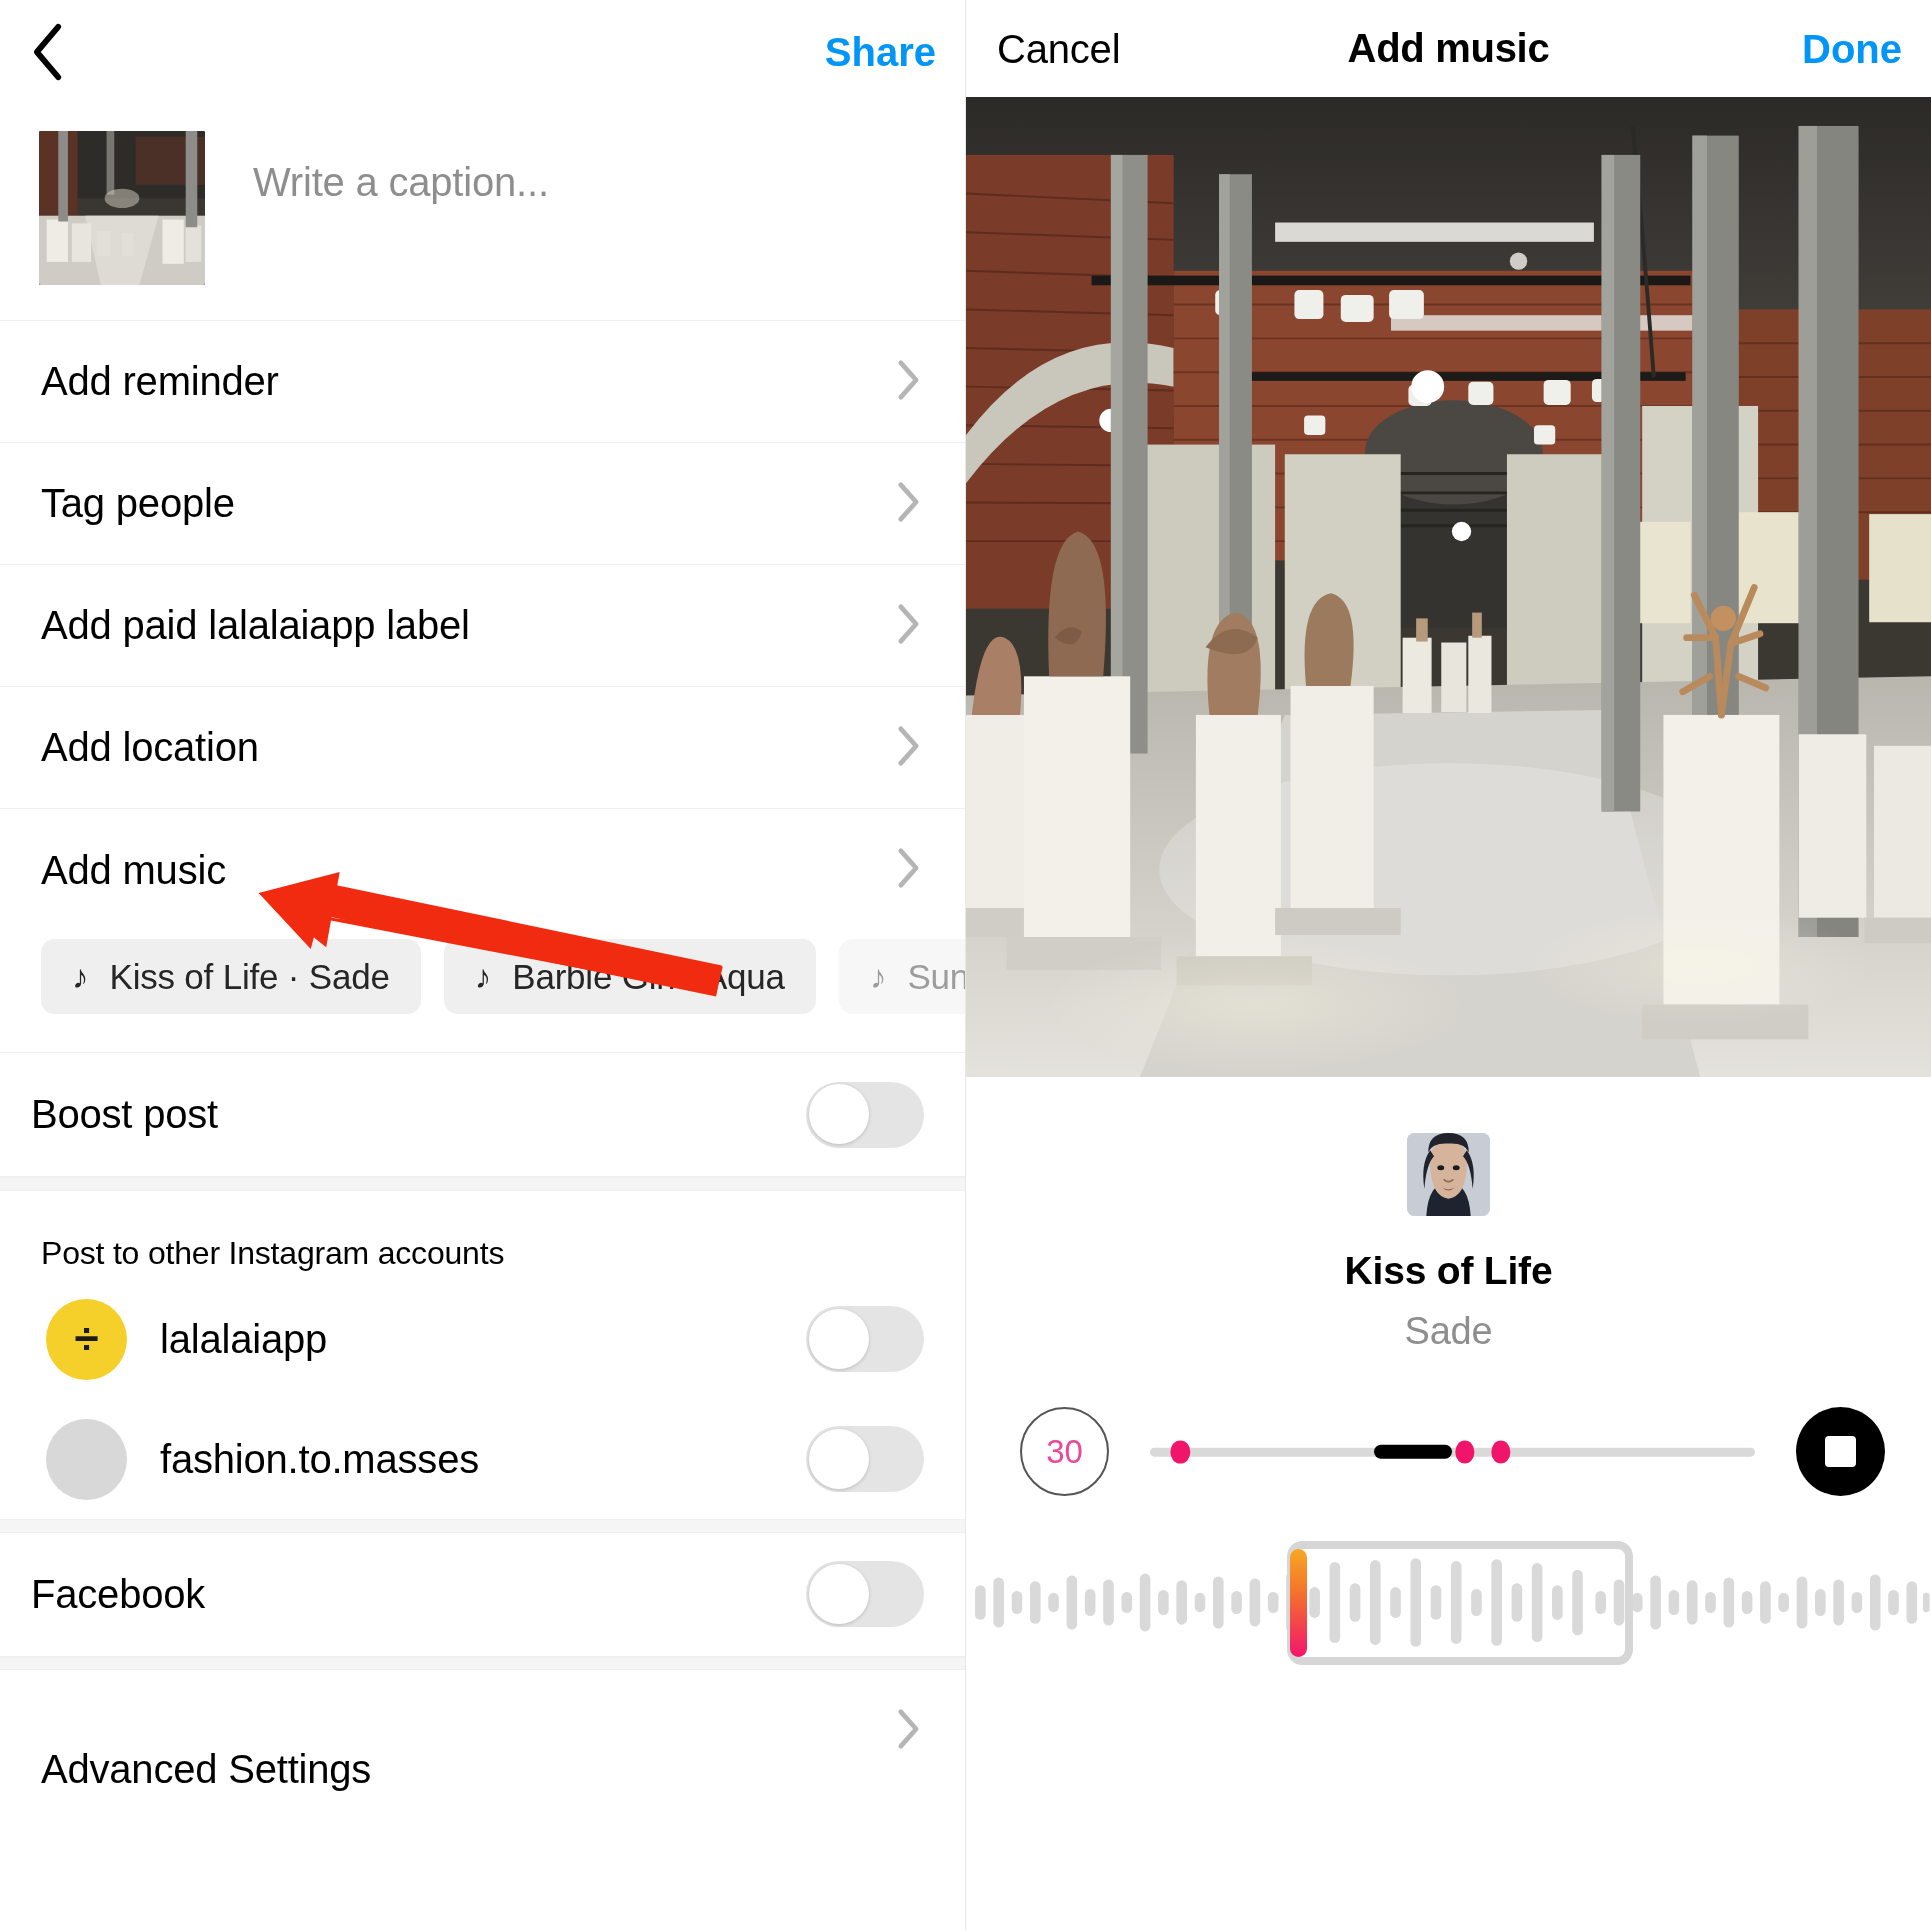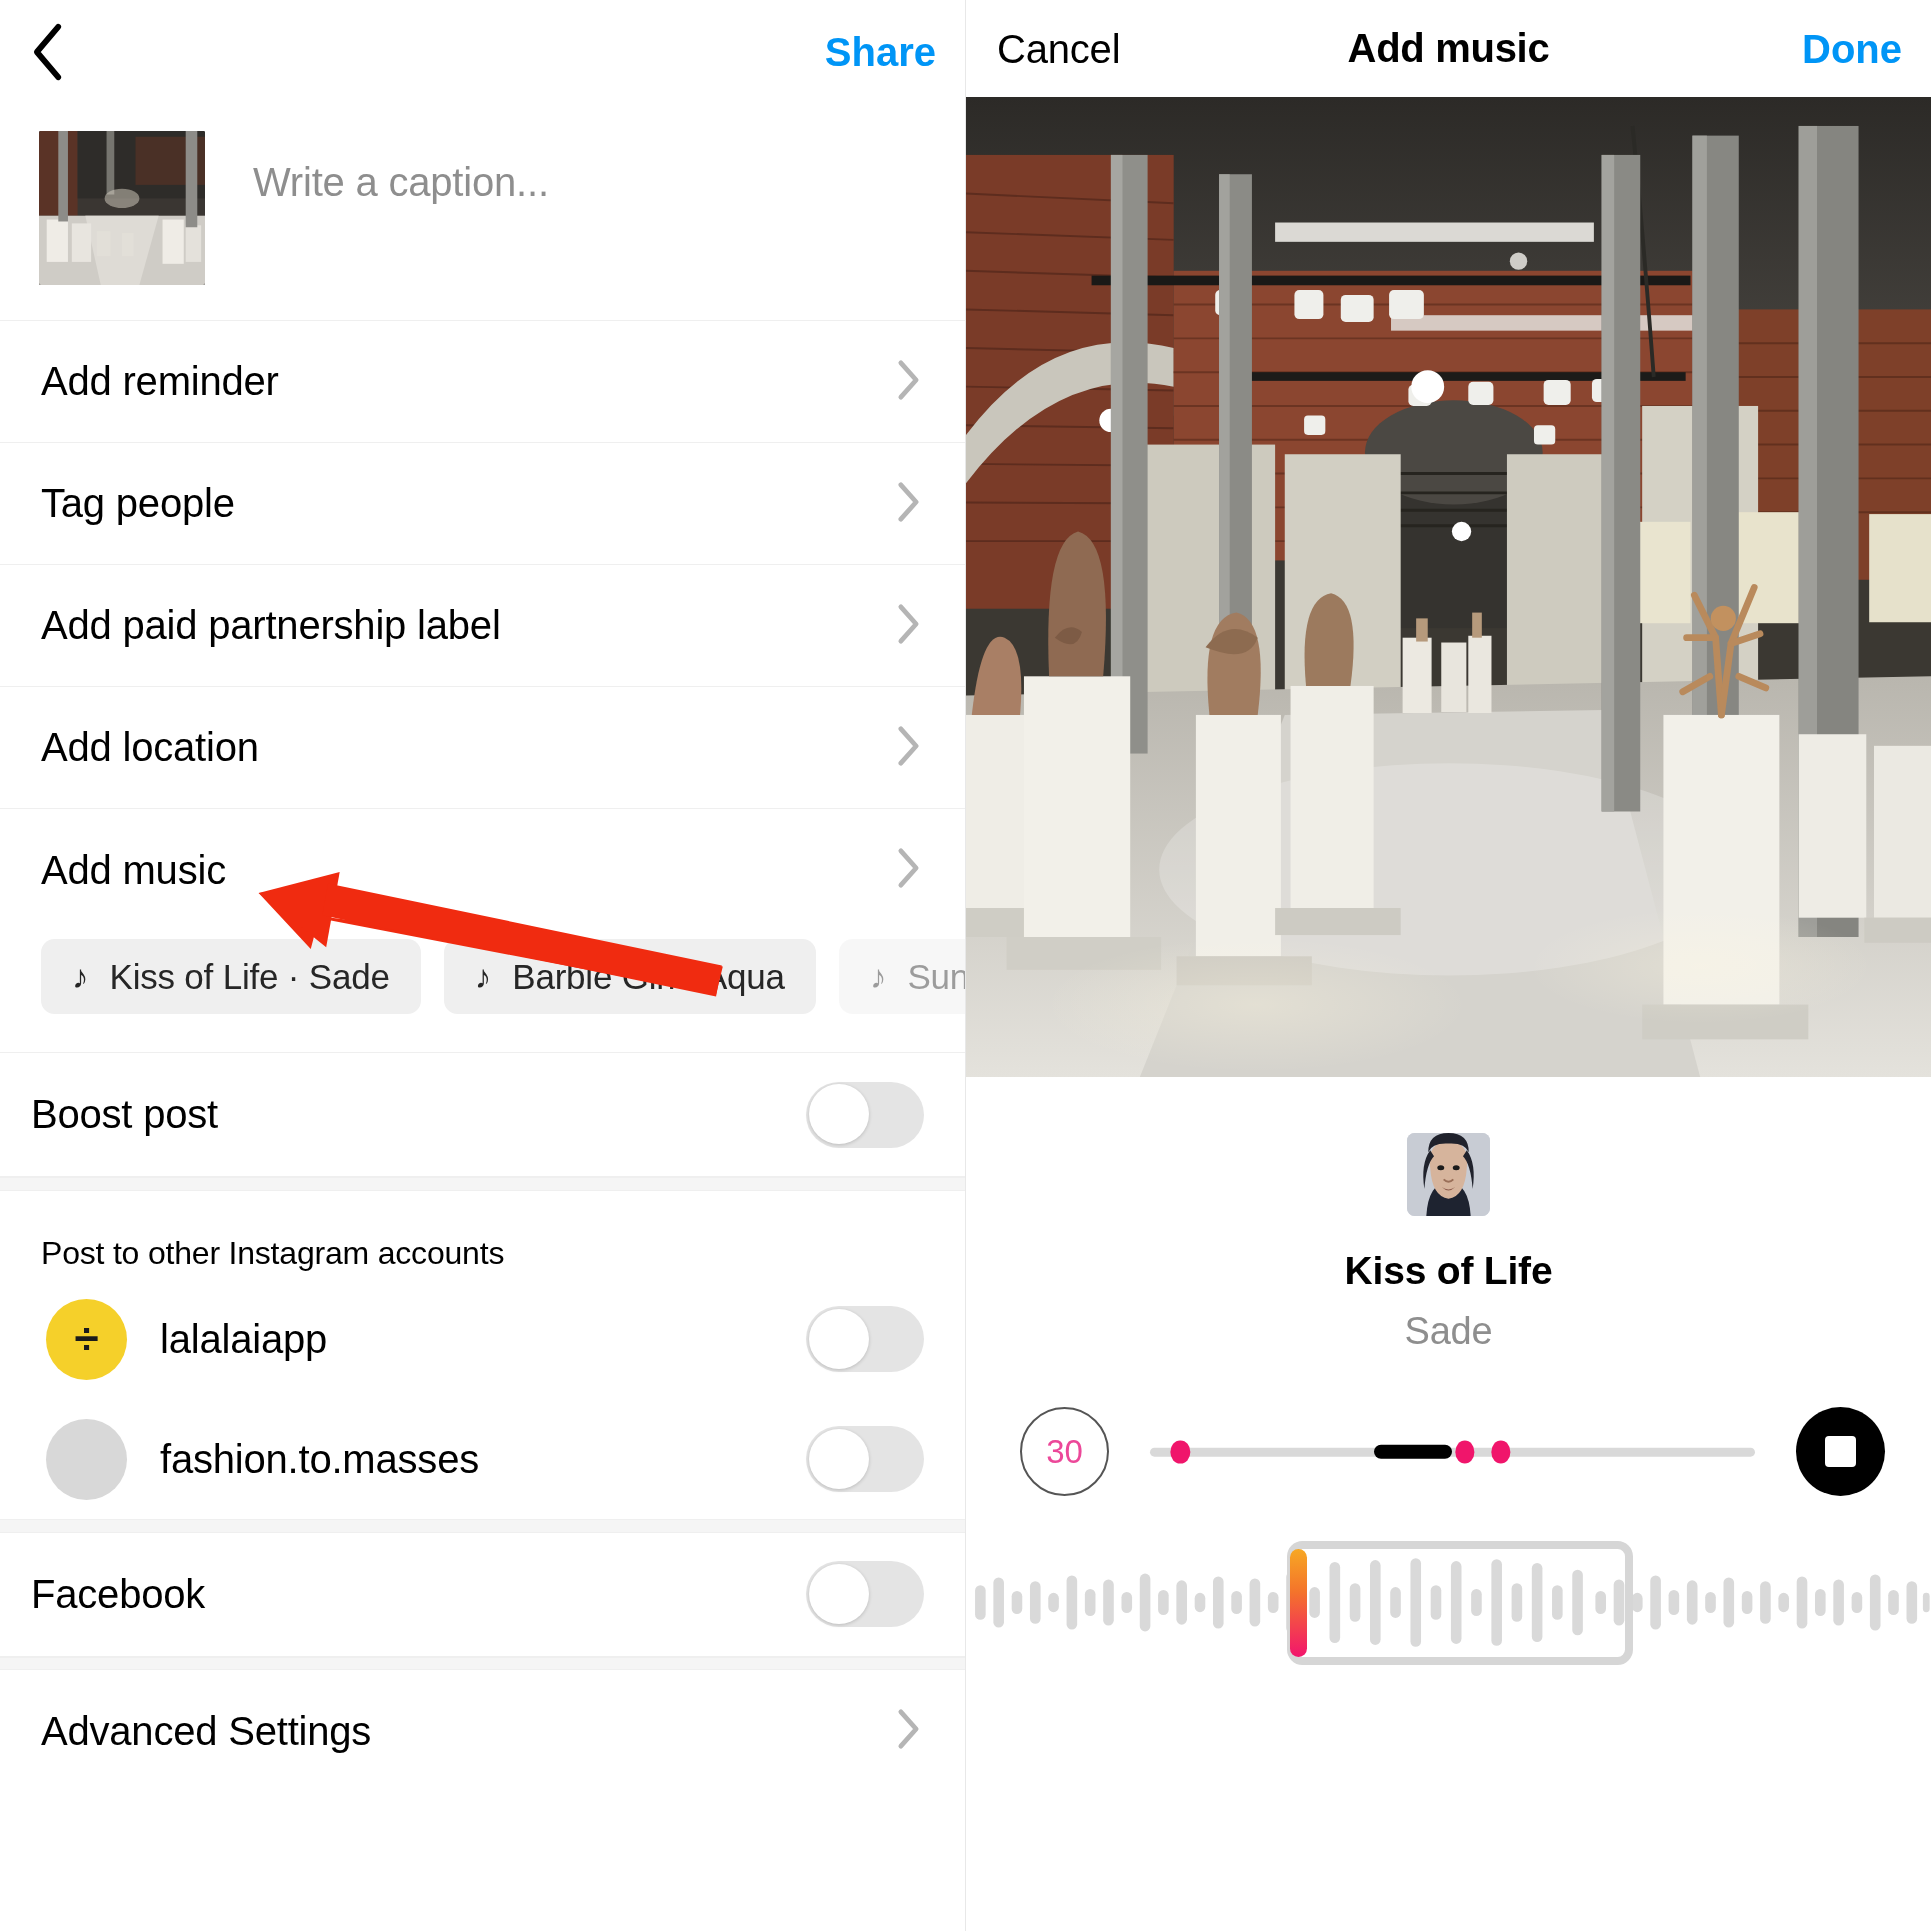--- a/index.html
+++ b/index.html
@@ -70,21 +70,21 @@
     padding: 0 39px 0 41px;
     border-bottom: 1.9px solid #efefef;
     position: relative;
     cursor: pointer;
   }
   .menu-row .label { font-size: 40px; color: #000; letter-spacing: -0.2px; }
   .menu-row .chev {
     position: absolute; right: 44px; top: 50%;
     transform: translateY(-50%);
   }
-  .menu-row.no-border { border-bottom: none; }
+  .menu-row.no-border { border-bottom: none; align-items: flex-end; }
 
   .music-row { border-bottom: none; }
   .chips-row {
     display: flex; gap: 23px;
     padding: 3.9px 0 33px 41px;
     border-bottom: 1.9px solid #efefef;
     overflow: hidden;
     height: 122px;
     align-items: center;
   }
@@ -303,21 +303,21 @@
     <div class="menu-row">
       <span class="label">Tag people</span>
       <span class="chev">
         <svg width="25" height="42" viewBox="0 0 26 44">
             <polyline points="5,4 21,22 5,40" fill="none" stroke="#b5b5b5" stroke-width="5" stroke-linecap="round" stroke-linejoin="round"></polyline>
           </svg>
       </span>
     </div>
 
     <div class="menu-row">
-      <span class="label">Add paid partnership label</span>
+      <span class="label">Add paid lalalaiapp label</span>
       <span class="chev">
         <svg width="25" height="42" viewBox="0 0 26 44">
             <polyline points="5,4 21,22 5,40" fill="none" stroke="#b5b5b5" stroke-width="5" stroke-linecap="round" stroke-linejoin="round"></polyline>
           </svg>
       </span>
     </div>
 
     <div class="menu-row">
       <span class="label">Add location</span>
       <span class="chev">

